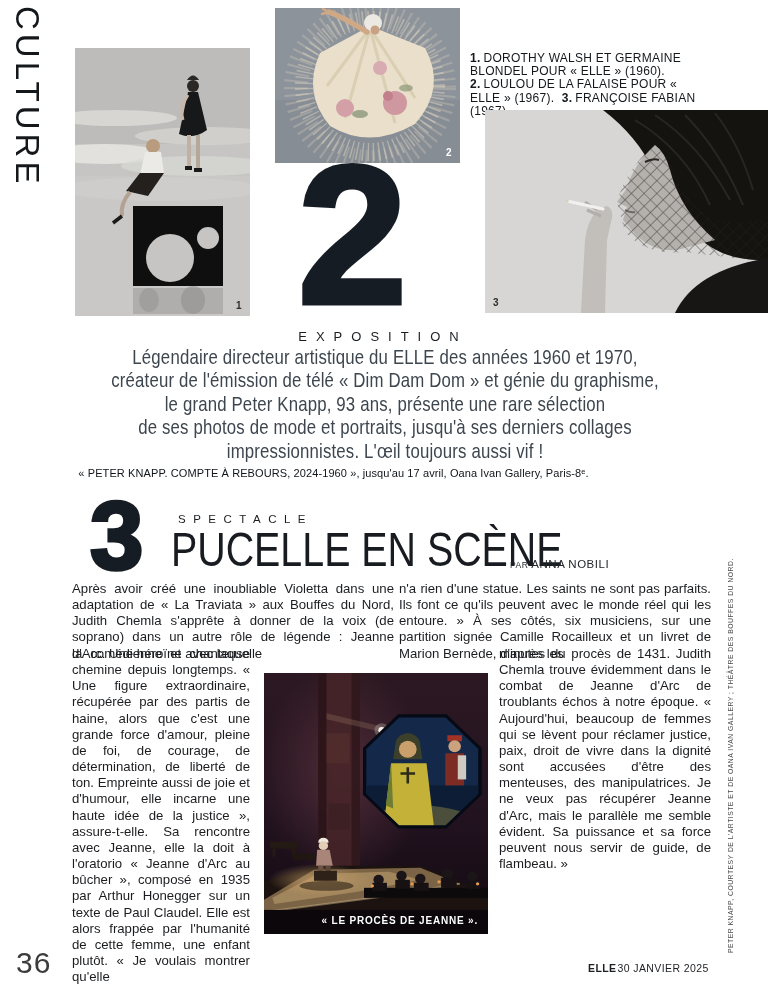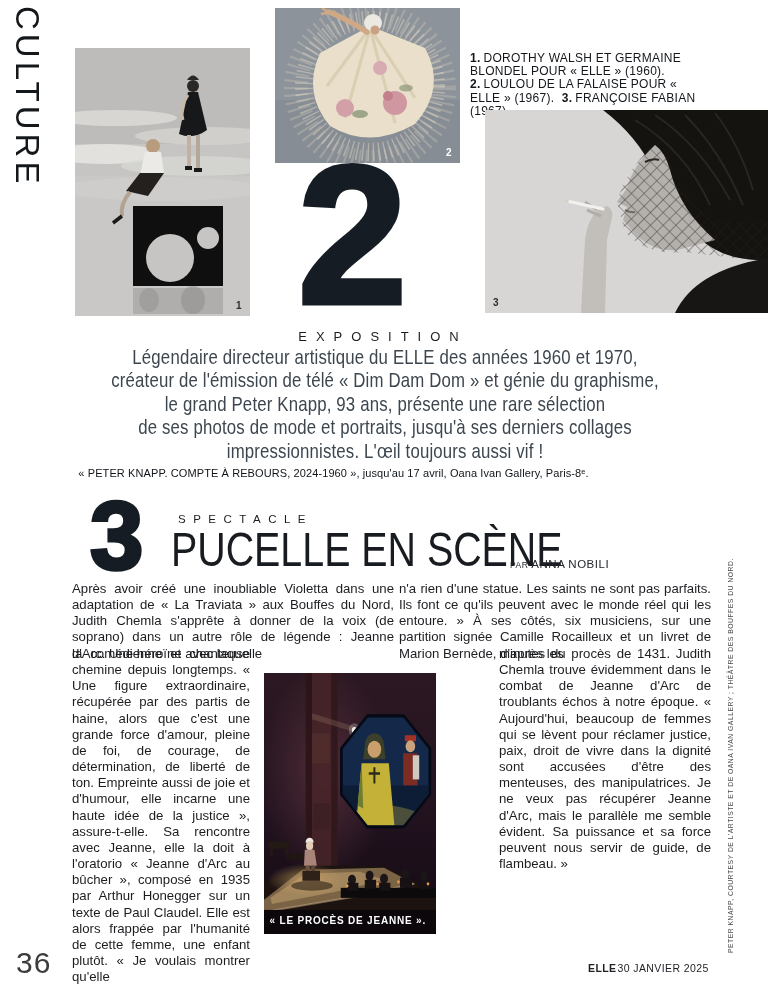--- a/index.html
+++ b/index.html
@@ -47,21 +47,21 @@
 
   
   .bodytxt{font-size:13.2px;line-height:16.15px;text-align:justify;color:#1b1d20;}
   .intro-left{position:absolute;left:72px;top:581px;width:322px;}
   .intro-right{position:absolute;left:399px;top:581px;width:312px;}
   .col1{position:absolute;left:72px;top:646px;width:178px;}
   .col3{position:absolute;left:499px;top:646px;width:212px;}
   .show-info{font-weight:bold;line-height:16.6px;text-align:left;}
 
   
-  .stage-photo{left:264px;top:673px;width:172px;height:261px;}
+  .stage-photo{left:264px;top:673px;width:224px;height:261px;}
   .stage-caption{position:absolute;right:10px;bottom:8px;color:#ffffff;font-weight:bold;
       font-size:10px;letter-spacing:.8px;white-space:nowrap;}
 
   
   .side-credit{position:absolute;left:727px;top:593px;height:360px;writing-mode:vertical-rl;
       transform:rotate(180deg);font-size:6.8px;letter-spacing:.5px;color:#4a4a4a;white-space:nowrap;}
 
   
   .page-number{position:absolute;left:16px;top:946px;font-size:30px;color:#3c3c3c;letter-spacing:1px;}
   .folio{position:absolute;left:588px;top:962px;font-size:10.5px;color:#1c1f23;letter-spacing:.4px;white-space:nowrap;}

